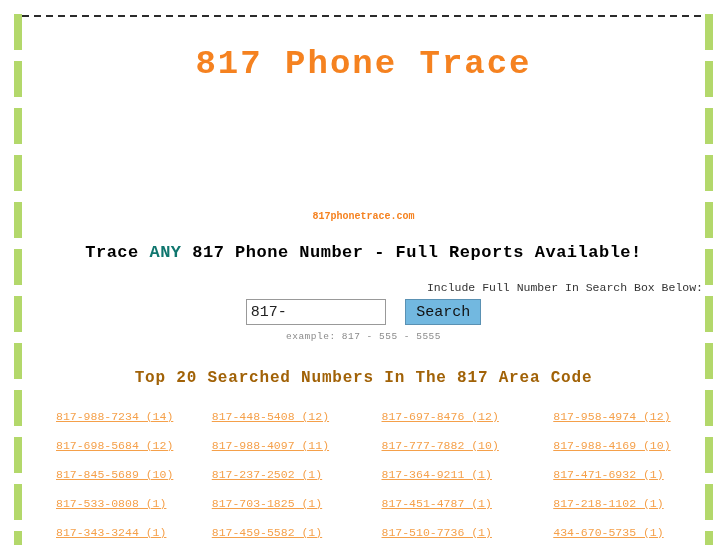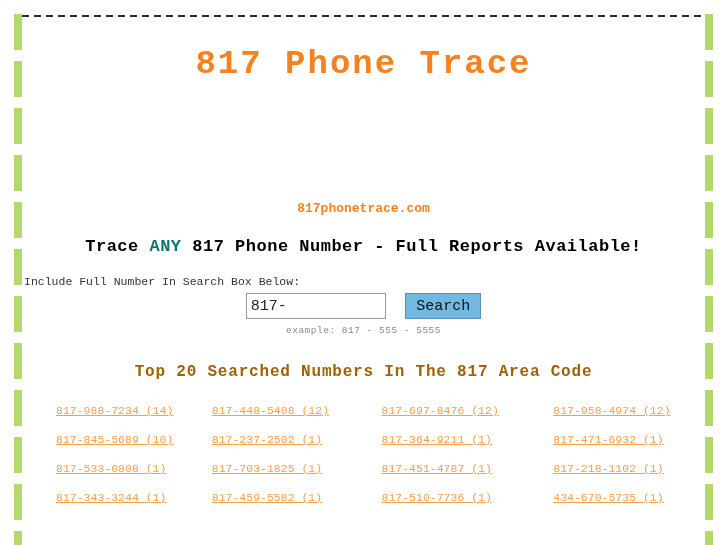--- a/index.html
+++ b/index.html
@@ -74,37 +74,38 @@
     margin: 0;
     padding-top: 29px;
     font-family: "Liberation Mono", "DejaVu Sans Mono", monospace;
   }
 
   .ad-gap { height: 118px; }
 
   .domain-line {
     text-align: center;
     color: #F58220;
-    font-size: 13px;
+    font-size: 10px;
     font-weight: bold;
     letter-spacing: 0px;
+    margin-top: 10px;
   }
 
   .tagline {
     text-align: center;
     color: #000000;
     font-size: 17px;
     font-weight: bold;
     margin-top: 21px;
     letter-spacing: 0.5px;
   }
   .tagline .hl { color: #0f766e; }
 
   .instruction {
-    text-align: left;
+    text-align: right;
     color: #333333;
     font-size: 11.5px;
     margin-top: 19px;
   }
 
   .search-row {
     margin-top: 5px;
     text-align: center;
     white-space: nowrap;
   }
@@ -208,20 +209,26 @@
 
     <table class="numbers-table">
       <tbody>
         <tr>
           <td class="c0"><a class="num-link">817-988-7234  (14)</a></td>
           <td class="c1"><a class="num-link">817-448-5408  (12)</a></td>
           <td class="c2"><a class="num-link">817-697-8476  (12)</a></td>
           <td class="c3"><a class="num-link">817-958-4974  (12)</a></td>
         </tr>
         <tr>
+          <td class="c0"><a class="num-link">817-698-5684  (12)</a></td>
+          <td class="c1"><a class="num-link">817-988-4097  (11)</a></td>
+          <td class="c2"><a class="num-link">817-777-7882  (10)</a></td>
+          <td class="c3"><a class="num-link">817-988-4169  (10)</a></td>
+        </tr>
+        <tr>
           <td class="c0"><a class="num-link">817-845-5689  (10)</a></td>
           <td class="c1"><a class="num-link">817-237-2502  (1)</a></td>
           <td class="c2"><a class="num-link">817-364-9211  (1)</a></td>
           <td class="c3"><a class="num-link">817-471-6932  (1)</a></td>
         </tr>
         <tr>
           <td class="c0"><a class="num-link">817-533-0808  (1)</a></td>
           <td class="c1"><a class="num-link">817-703-1825  (1)</a></td>
           <td class="c2"><a class="num-link">817-451-4787  (1)</a></td>
           <td class="c3"><a class="num-link">817-218-1102  (1)</a></td>

